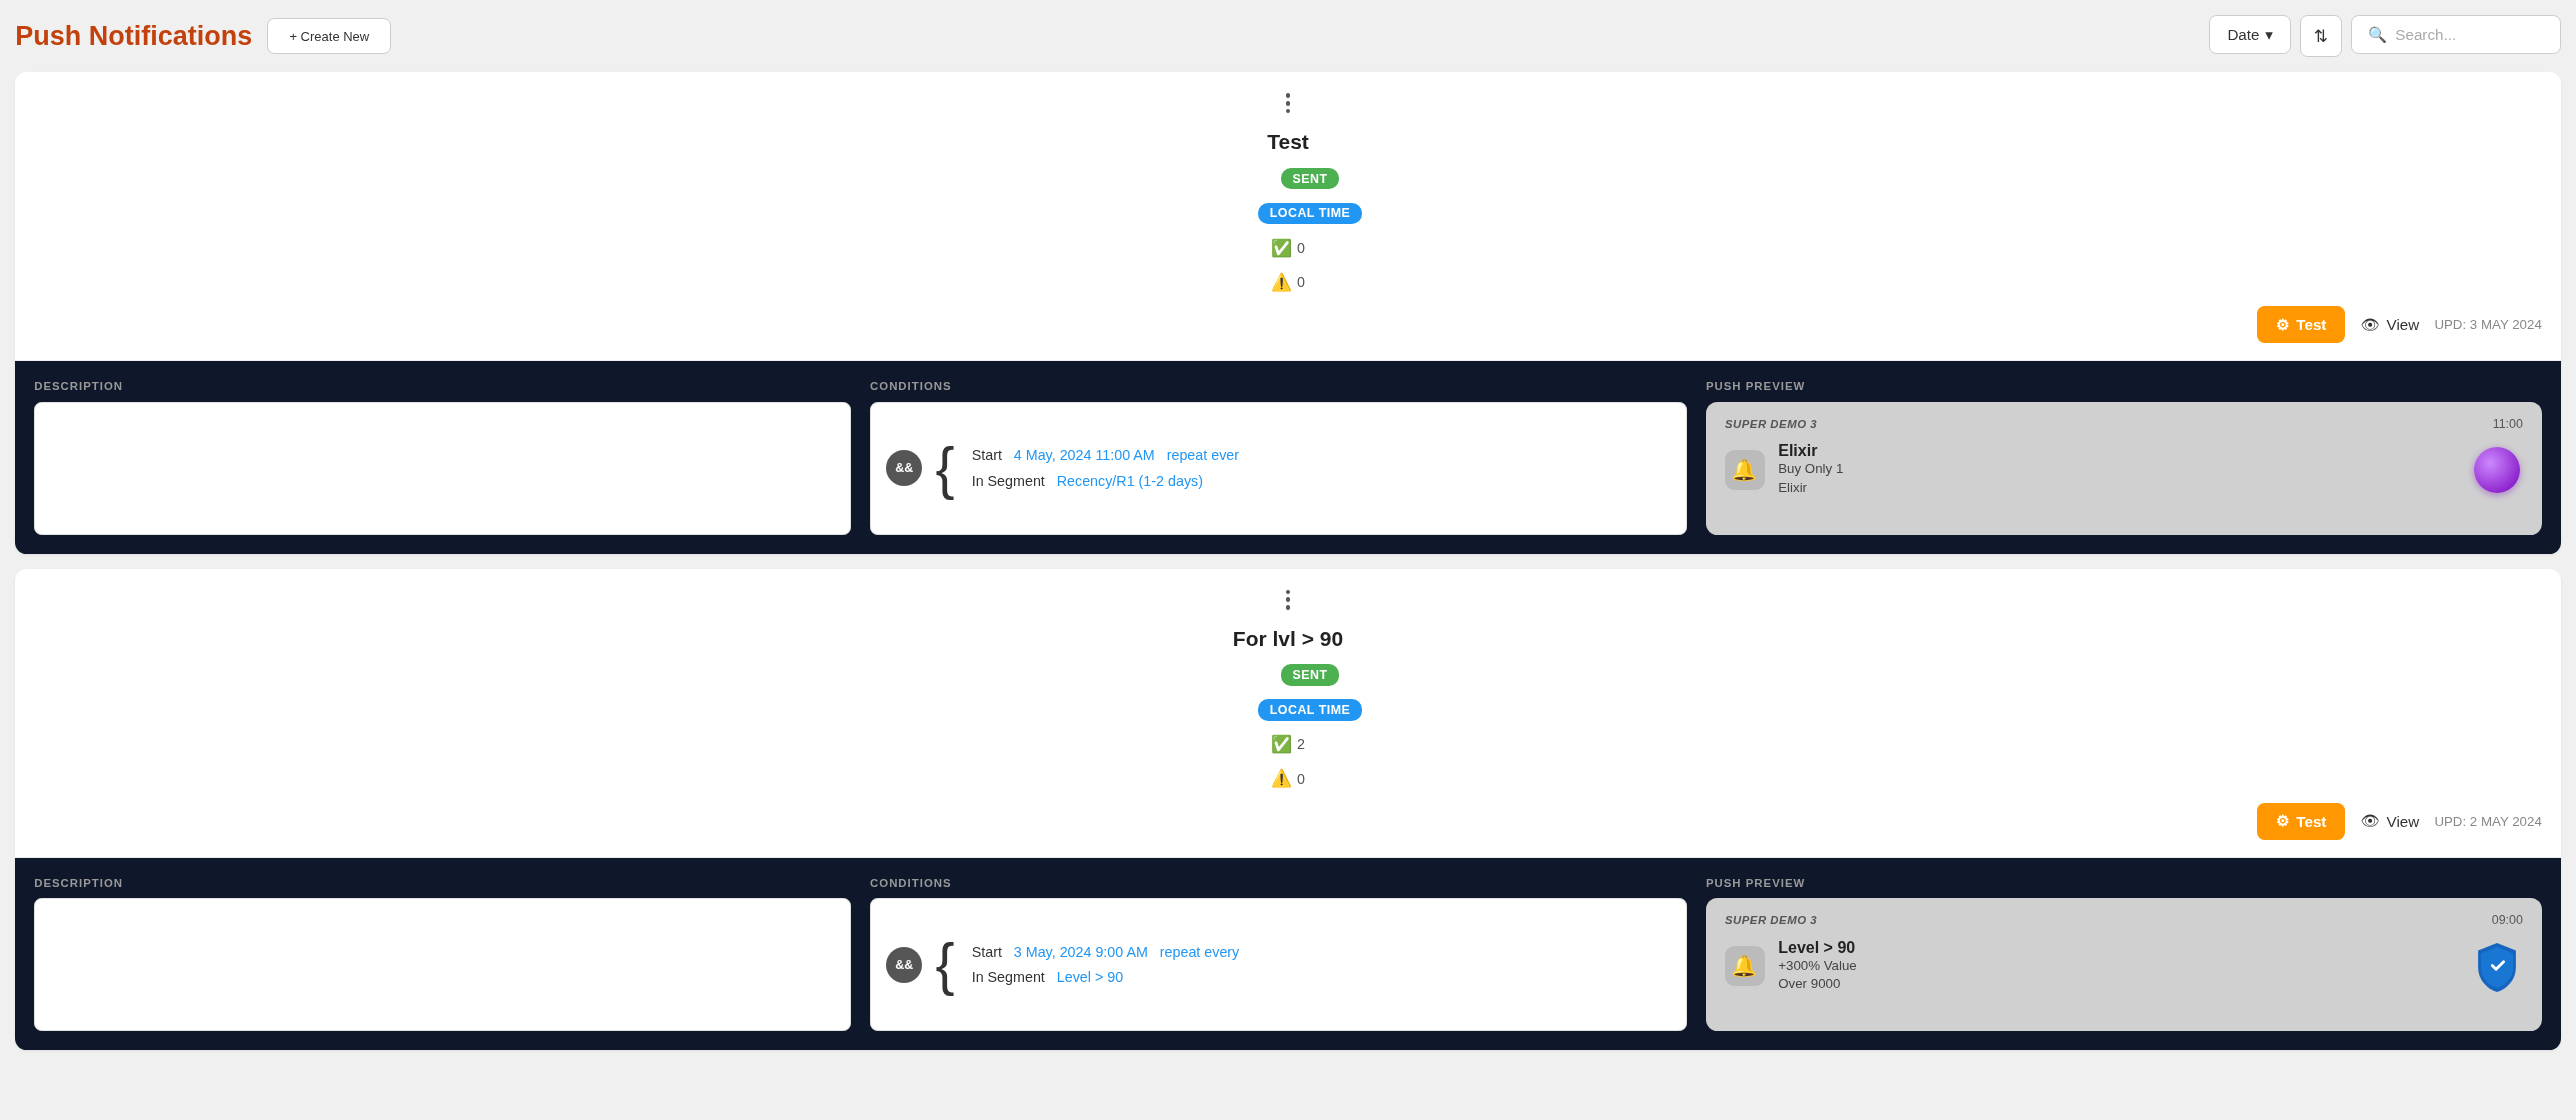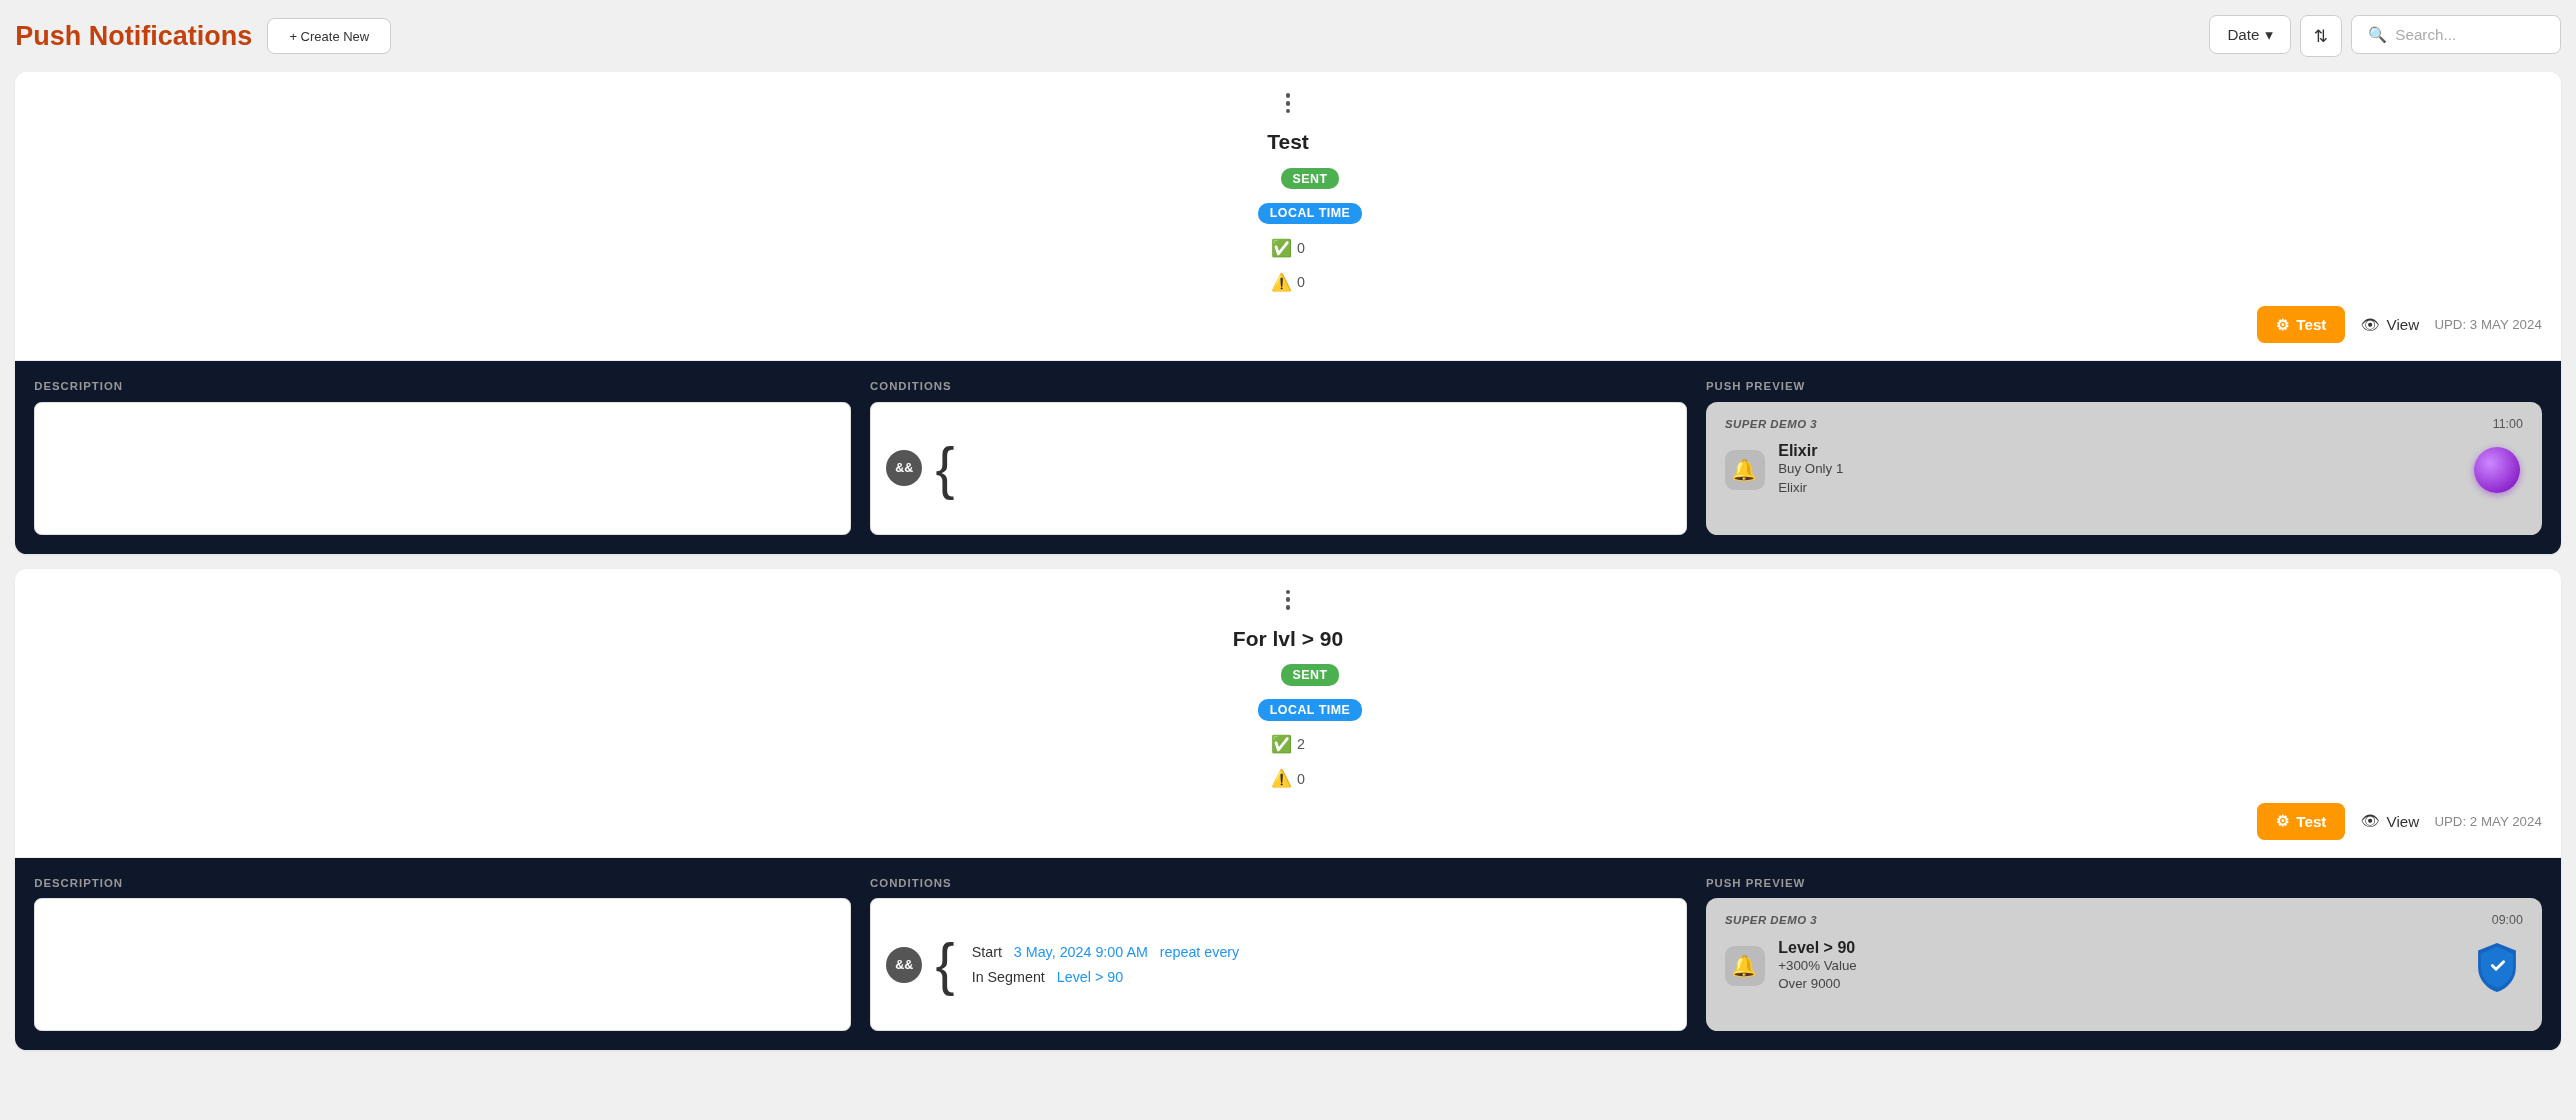--- a/index.html
+++ b/index.html
@@ -381,20 +381,31 @@
     <div class="card-body">
       <div class="section-col">
         <div class="section-label">DESCRIPTION</div>
         <div class="description-box"></div>
       </div>
       <div class="section-col">
         <div class="section-label">CONDITIONS</div>
         <div class="conditions-box">
           <div class="and-badge">&amp;&amp;</div>
           <div class="bracket">{</div>
+          <div class="conditions-content">
+            <div class="condition-line">
+              <span>Start&nbsp;&nbsp;</span>
+              <span class="blue">4 May, 2024 11:00 AM</span>
+              &nbsp;&nbsp;<span class="blue">repeat ever</span>
+            </div>
+            <div class="condition-line">
+              <span>In Segment&nbsp;&nbsp;</span>
+              <span class="blue">Recency/R1 (1-2 days)</span>
+            </div>
+          </div>
         </div>
       </div>
       <div class="section-col">
         <div class="section-label">PUSH PREVIEW</div>
         <div class="push-preview-box">
           <div class="preview-header">
             <span class="preview-app-name">SUPER DEMO 3</span>
             <span class="preview-time">11:00</span>
           </div>
           <div class="preview-content">

